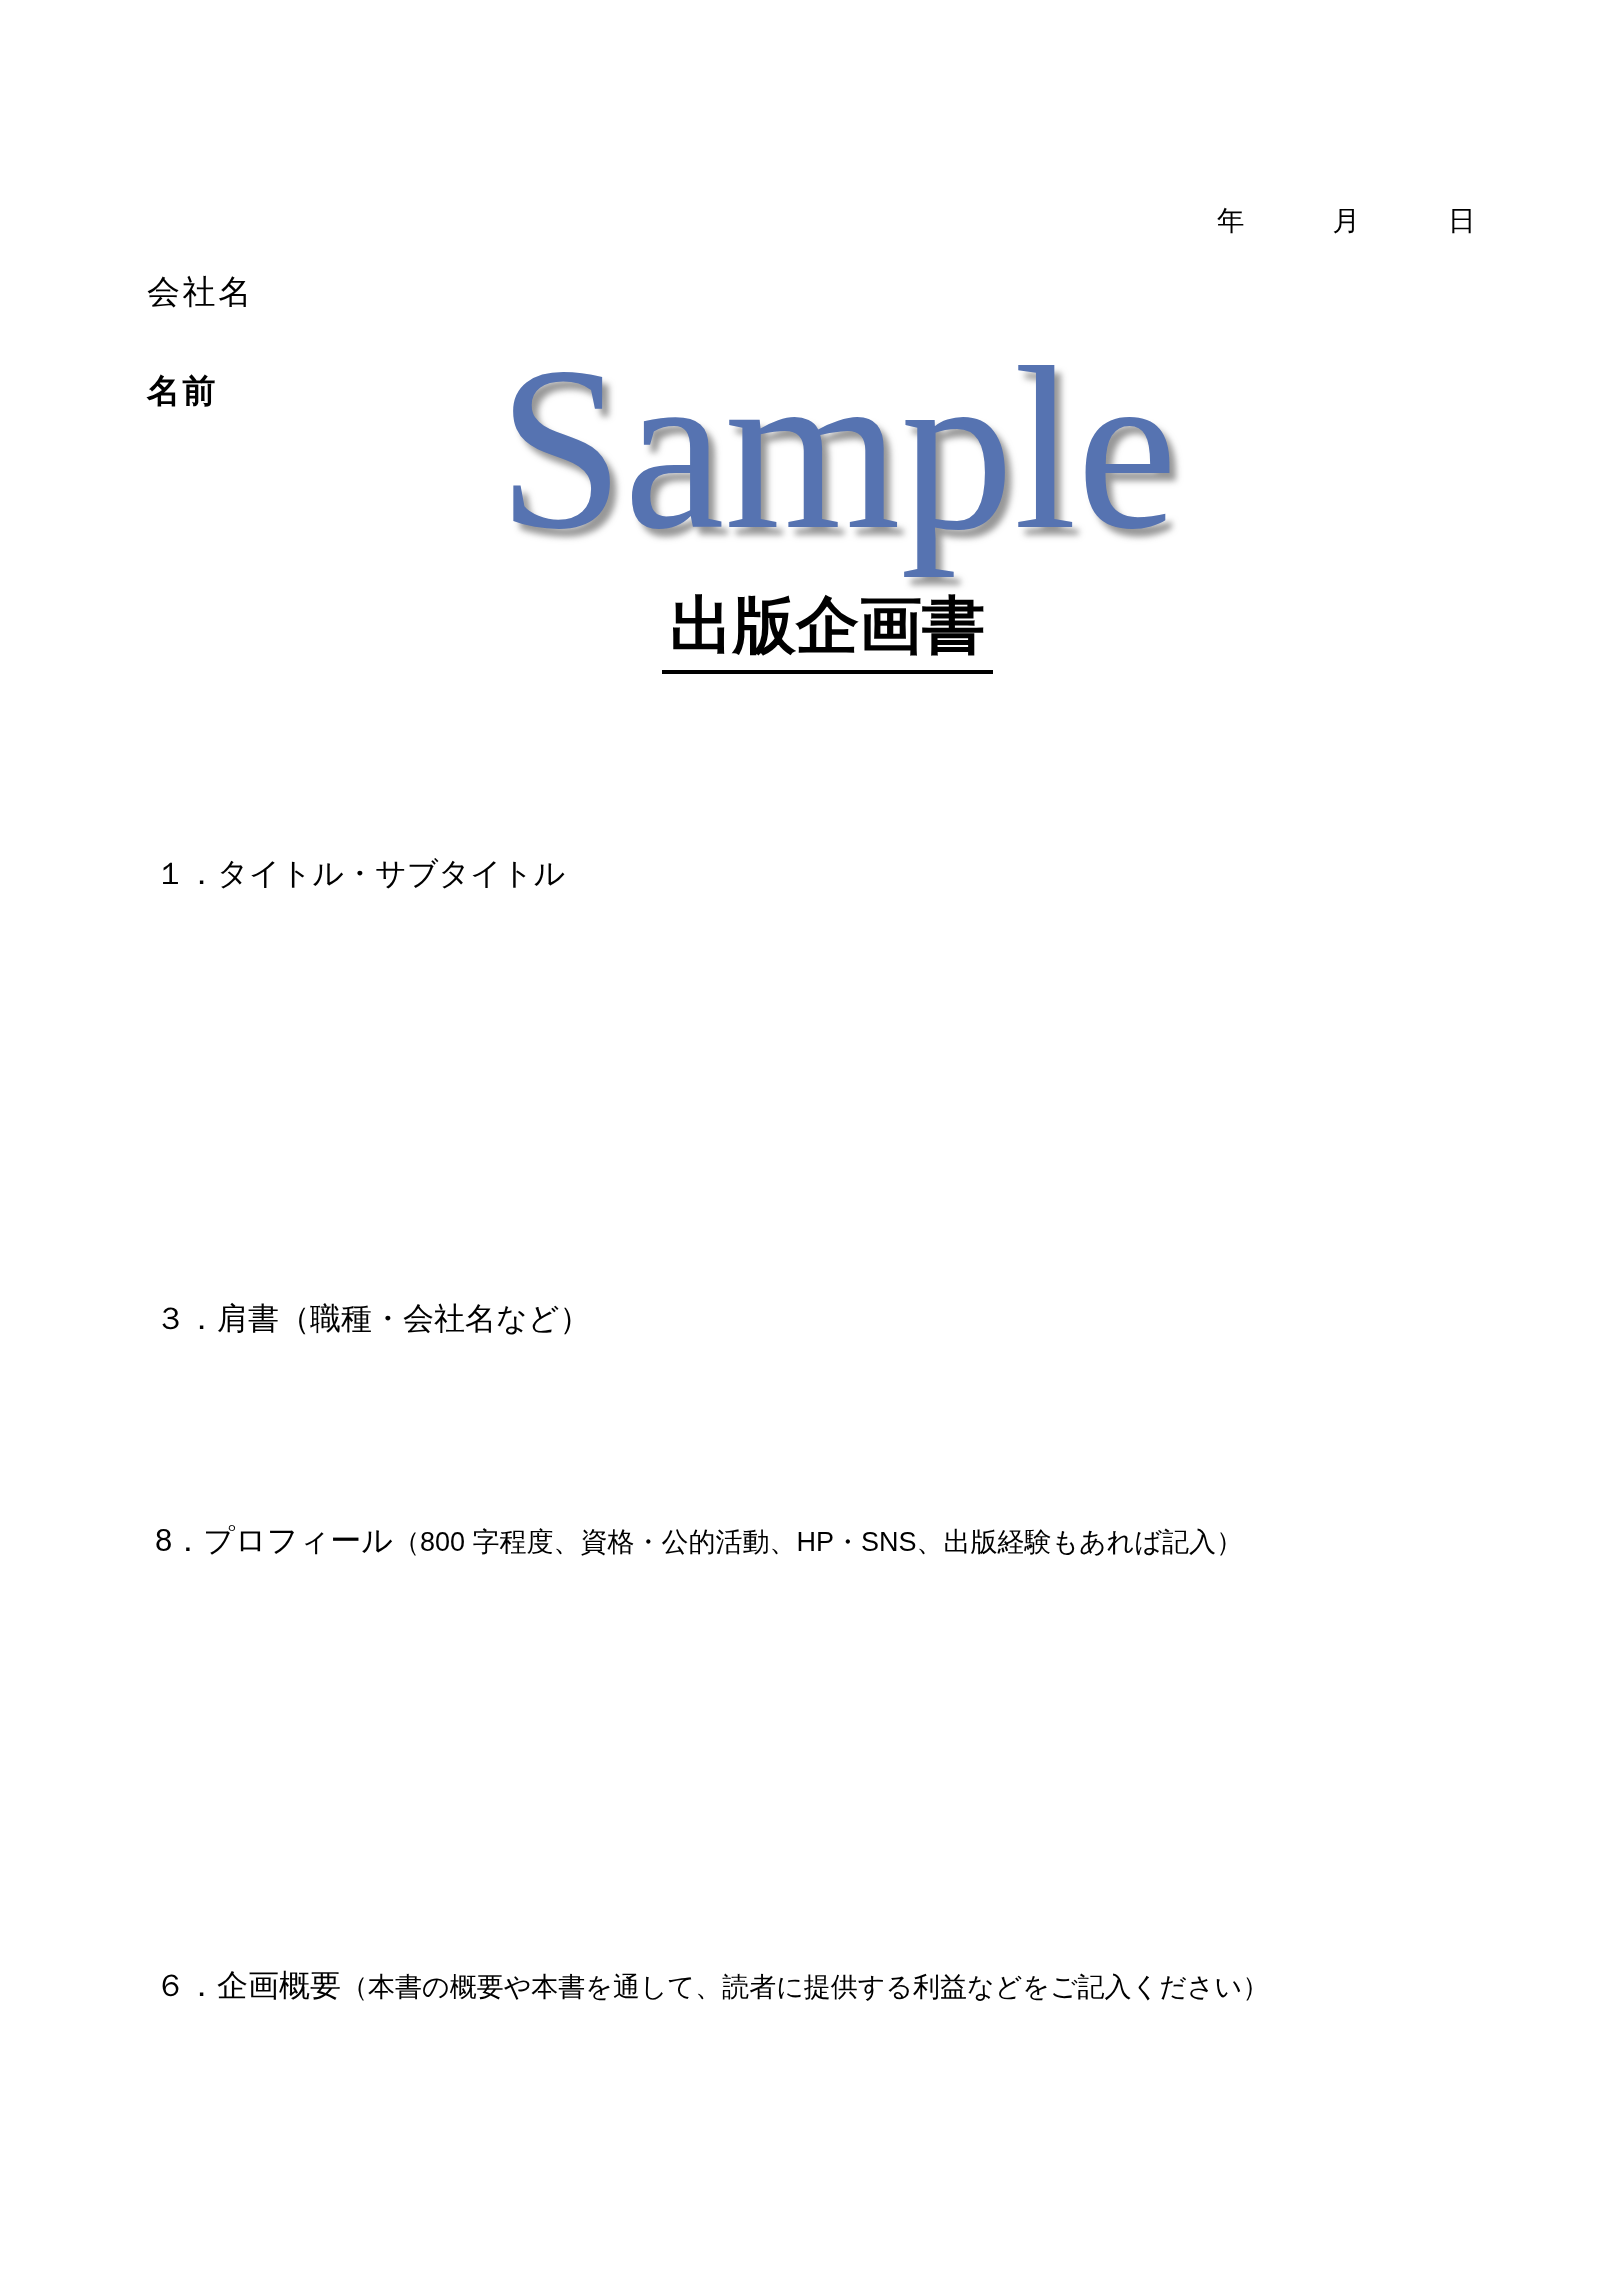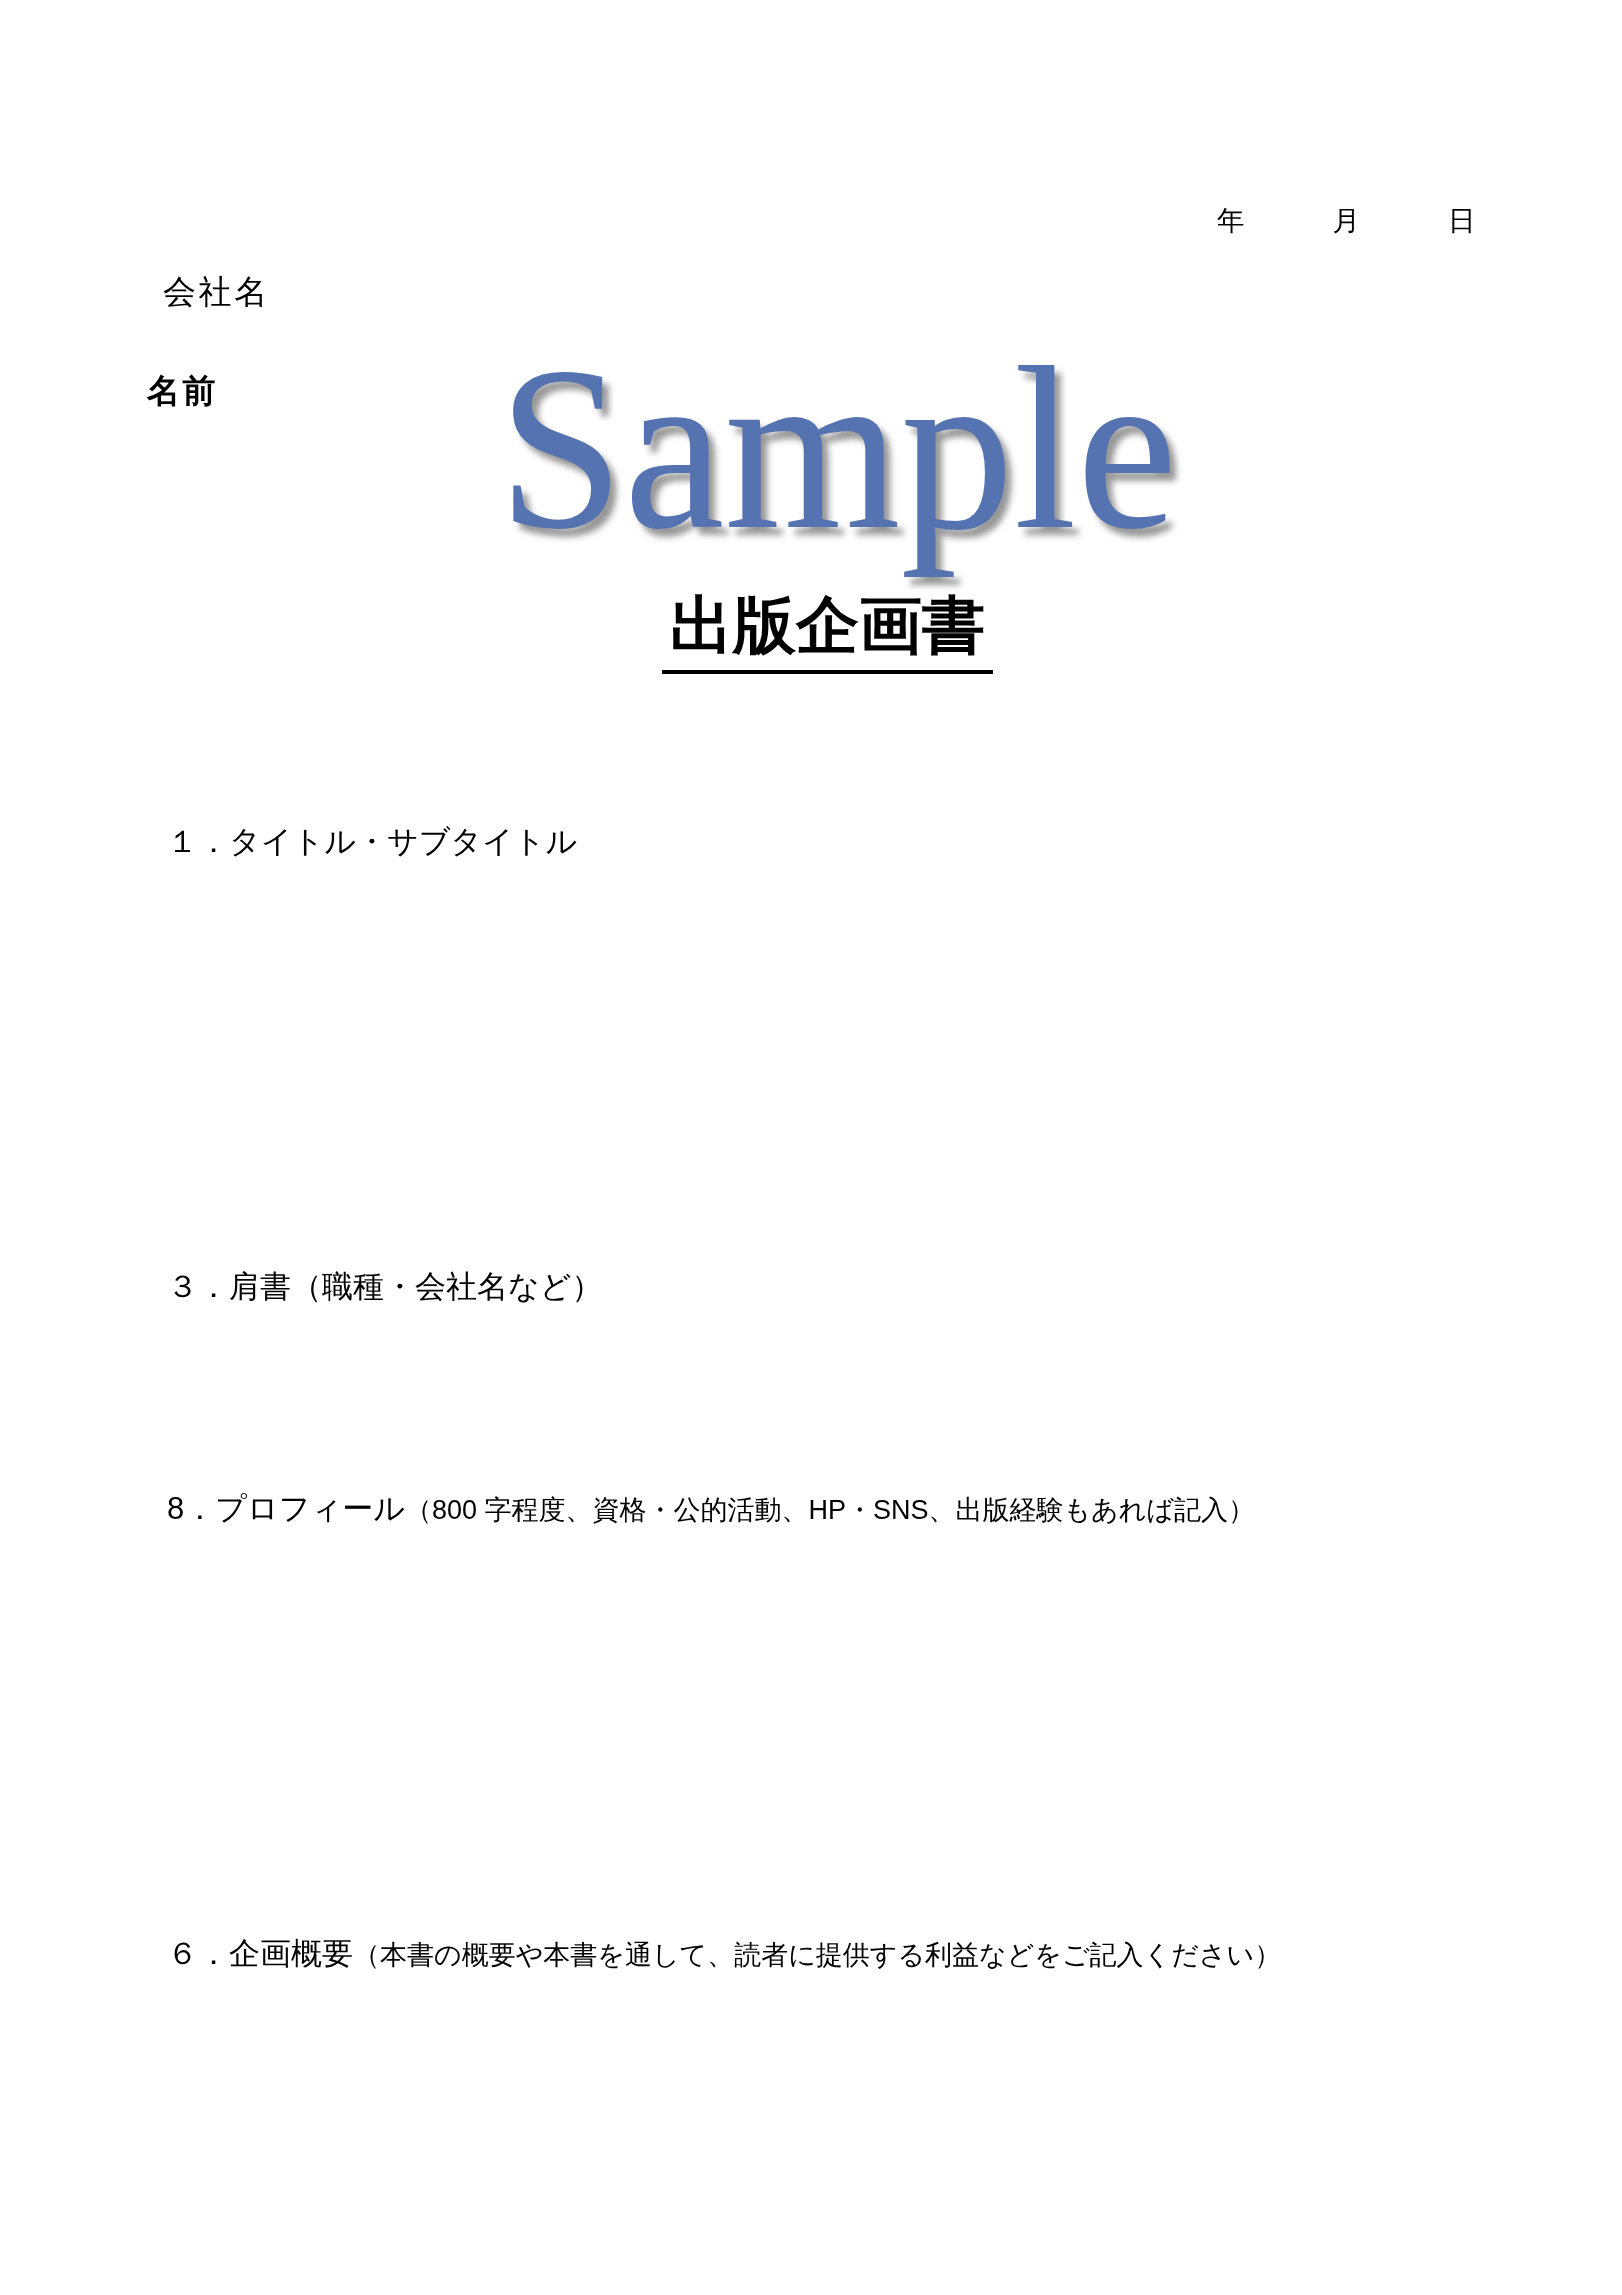--- a/index.html
+++ b/index.html
@@ -21,21 +21,21 @@
     display: flex;
     gap: 88px;
     font-size: 27.5px;
     line-height: 1;
     white-space: nowrap;
   }
   
   .company-label {
     position: absolute;
     top: 275px;
-    left: 163px;
+    left: 147px;
     font-size: 33px;
     line-height: 1;
     letter-spacing: 2.6px;
   }
   .name-label {
     position: absolute;
     top: 374px;
     left: 147px;
     font-size: 33px;
     line-height: 1;
@@ -63,24 +63,25 @@
     padding: 0 7.9px 13px 7.9px;
     border-bottom: 4.6px solid #000000;
     font-size: 63px;
     font-weight: 700;
     line-height: 1;
     white-space: nowrap;
   }
   
   .section {
     position: absolute;
-    left: 167px;
+    left: 155px;
     font-size: 31px;
     line-height: 1.2;
     white-space: nowrap;
+    margin-top: 32px;
   }
   .section .note { font-size: 27px; }
   .s1 { top: 823px; }
   .s2 { top: 1045px; }
   .s3 { top: 1268px; }
   .s4 { top: 1490px; }
   .s5 { top: 1713px; }
   .s6 { top: 1935px; }
 </style>
 </head>

